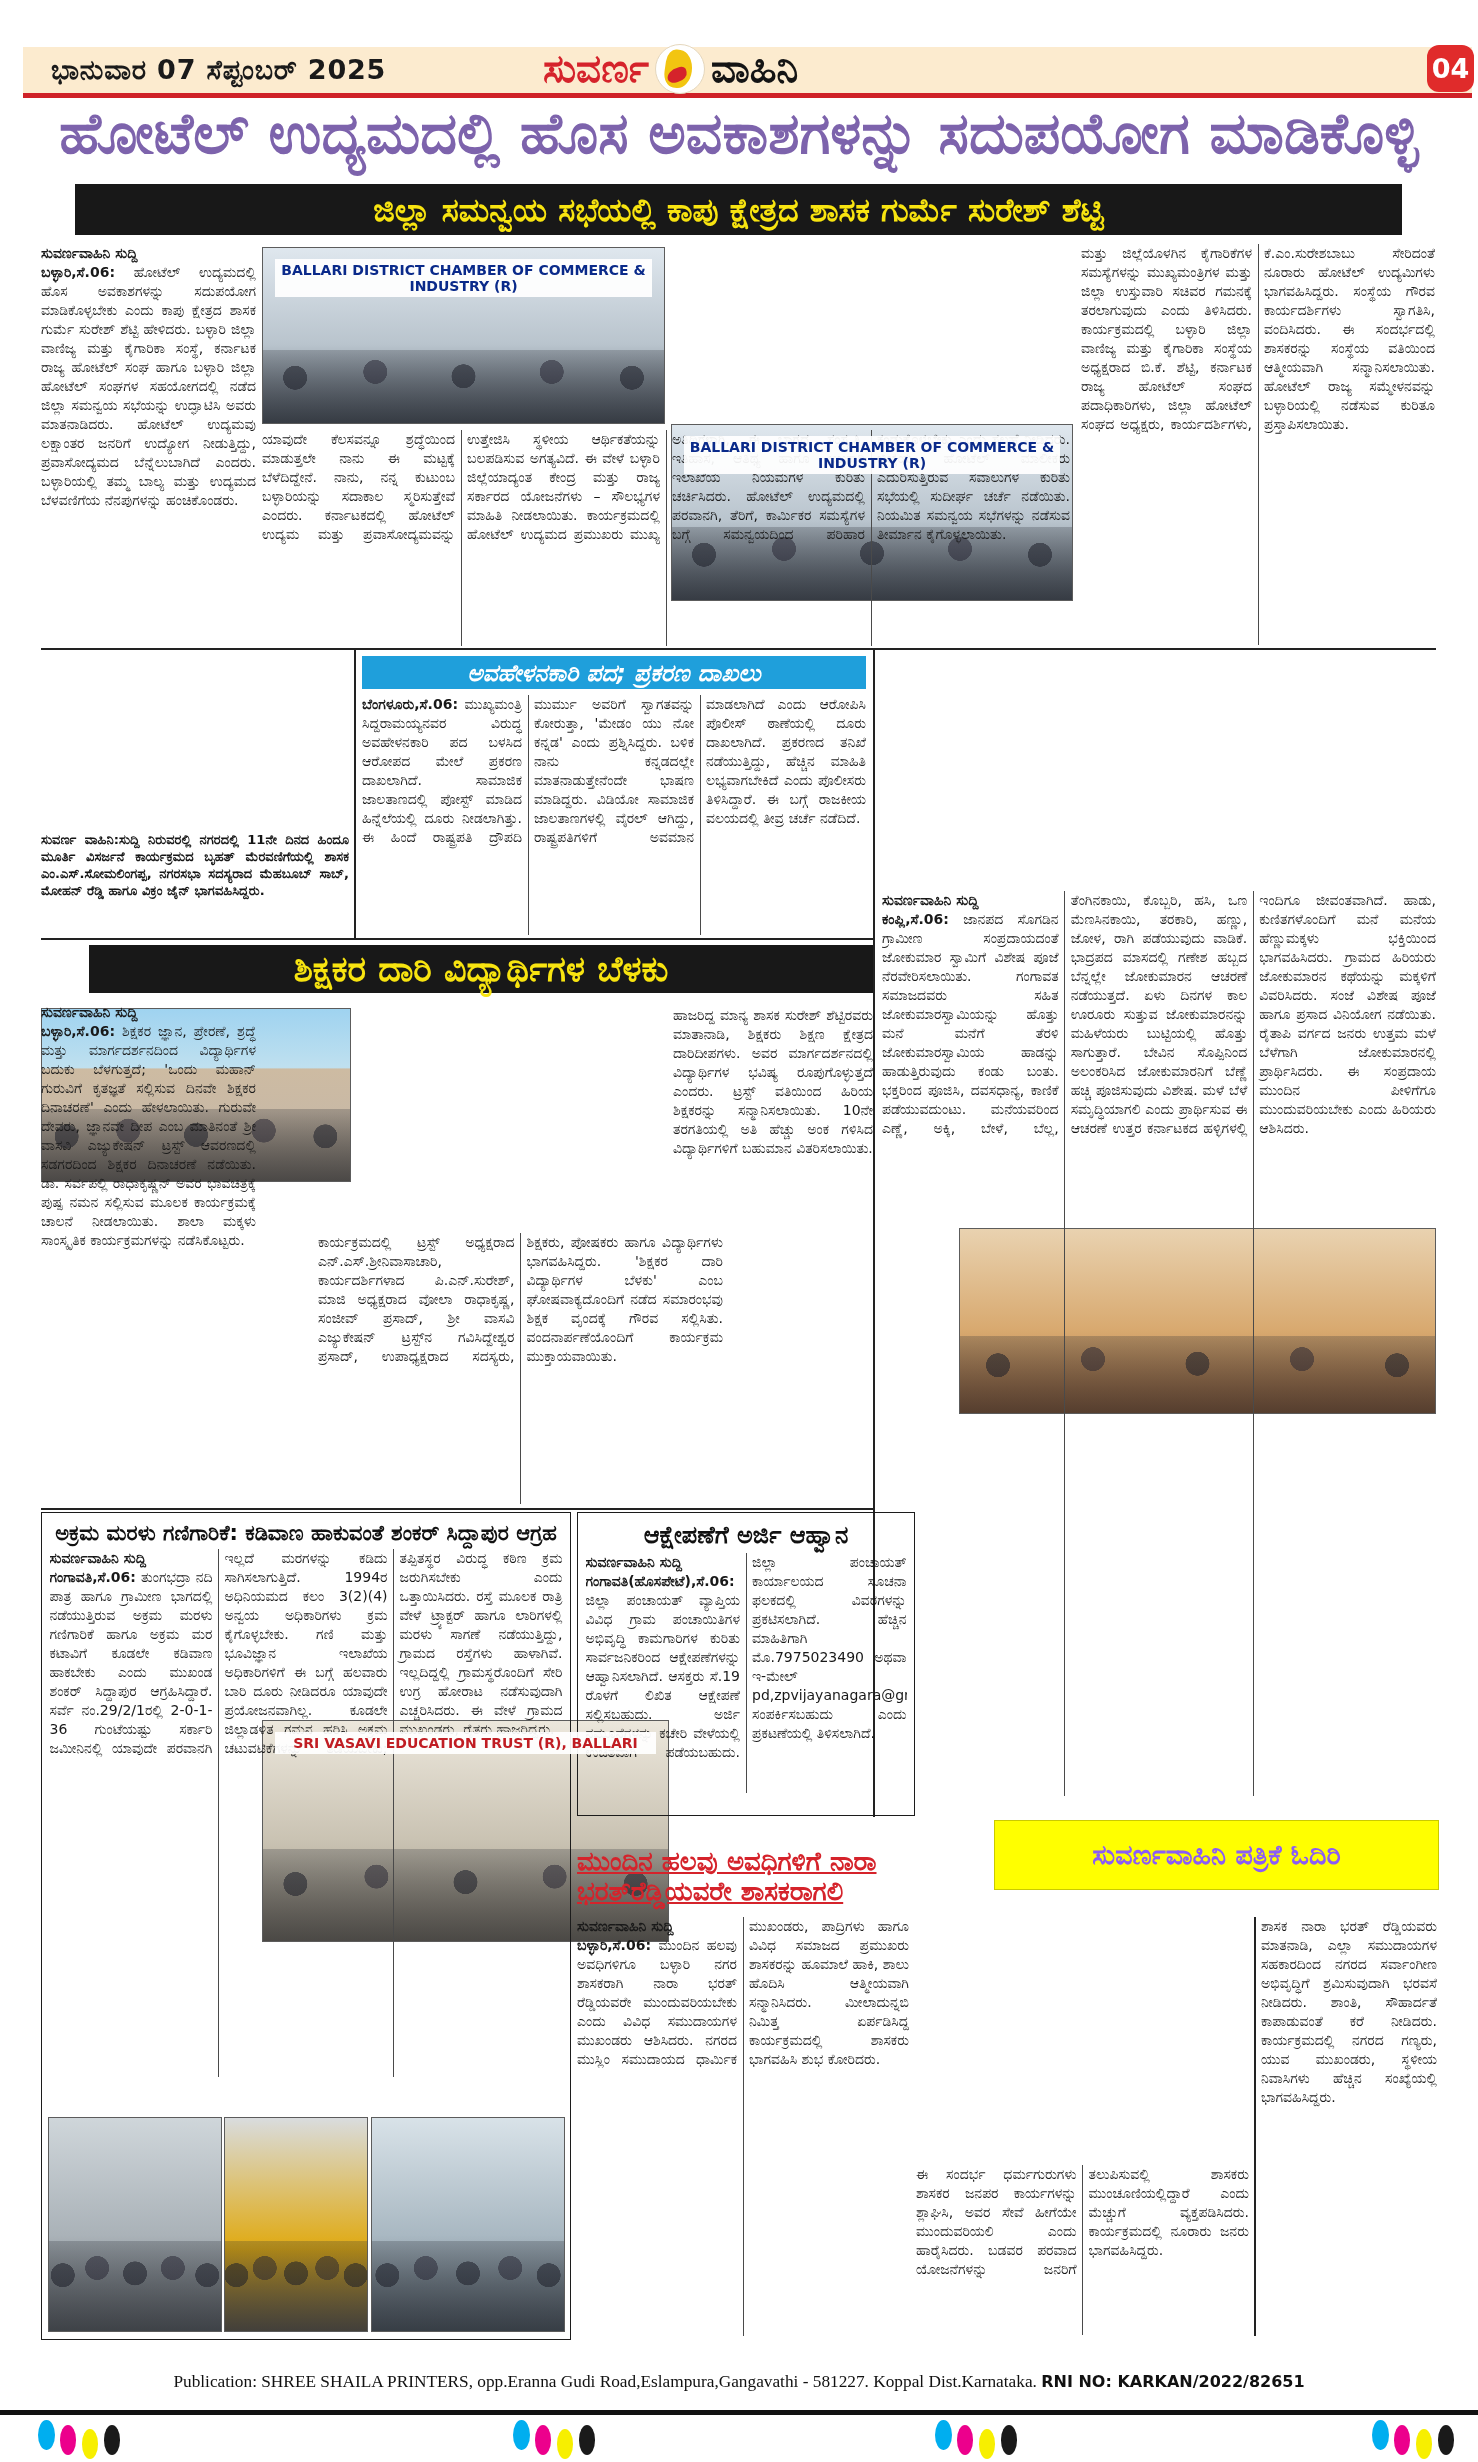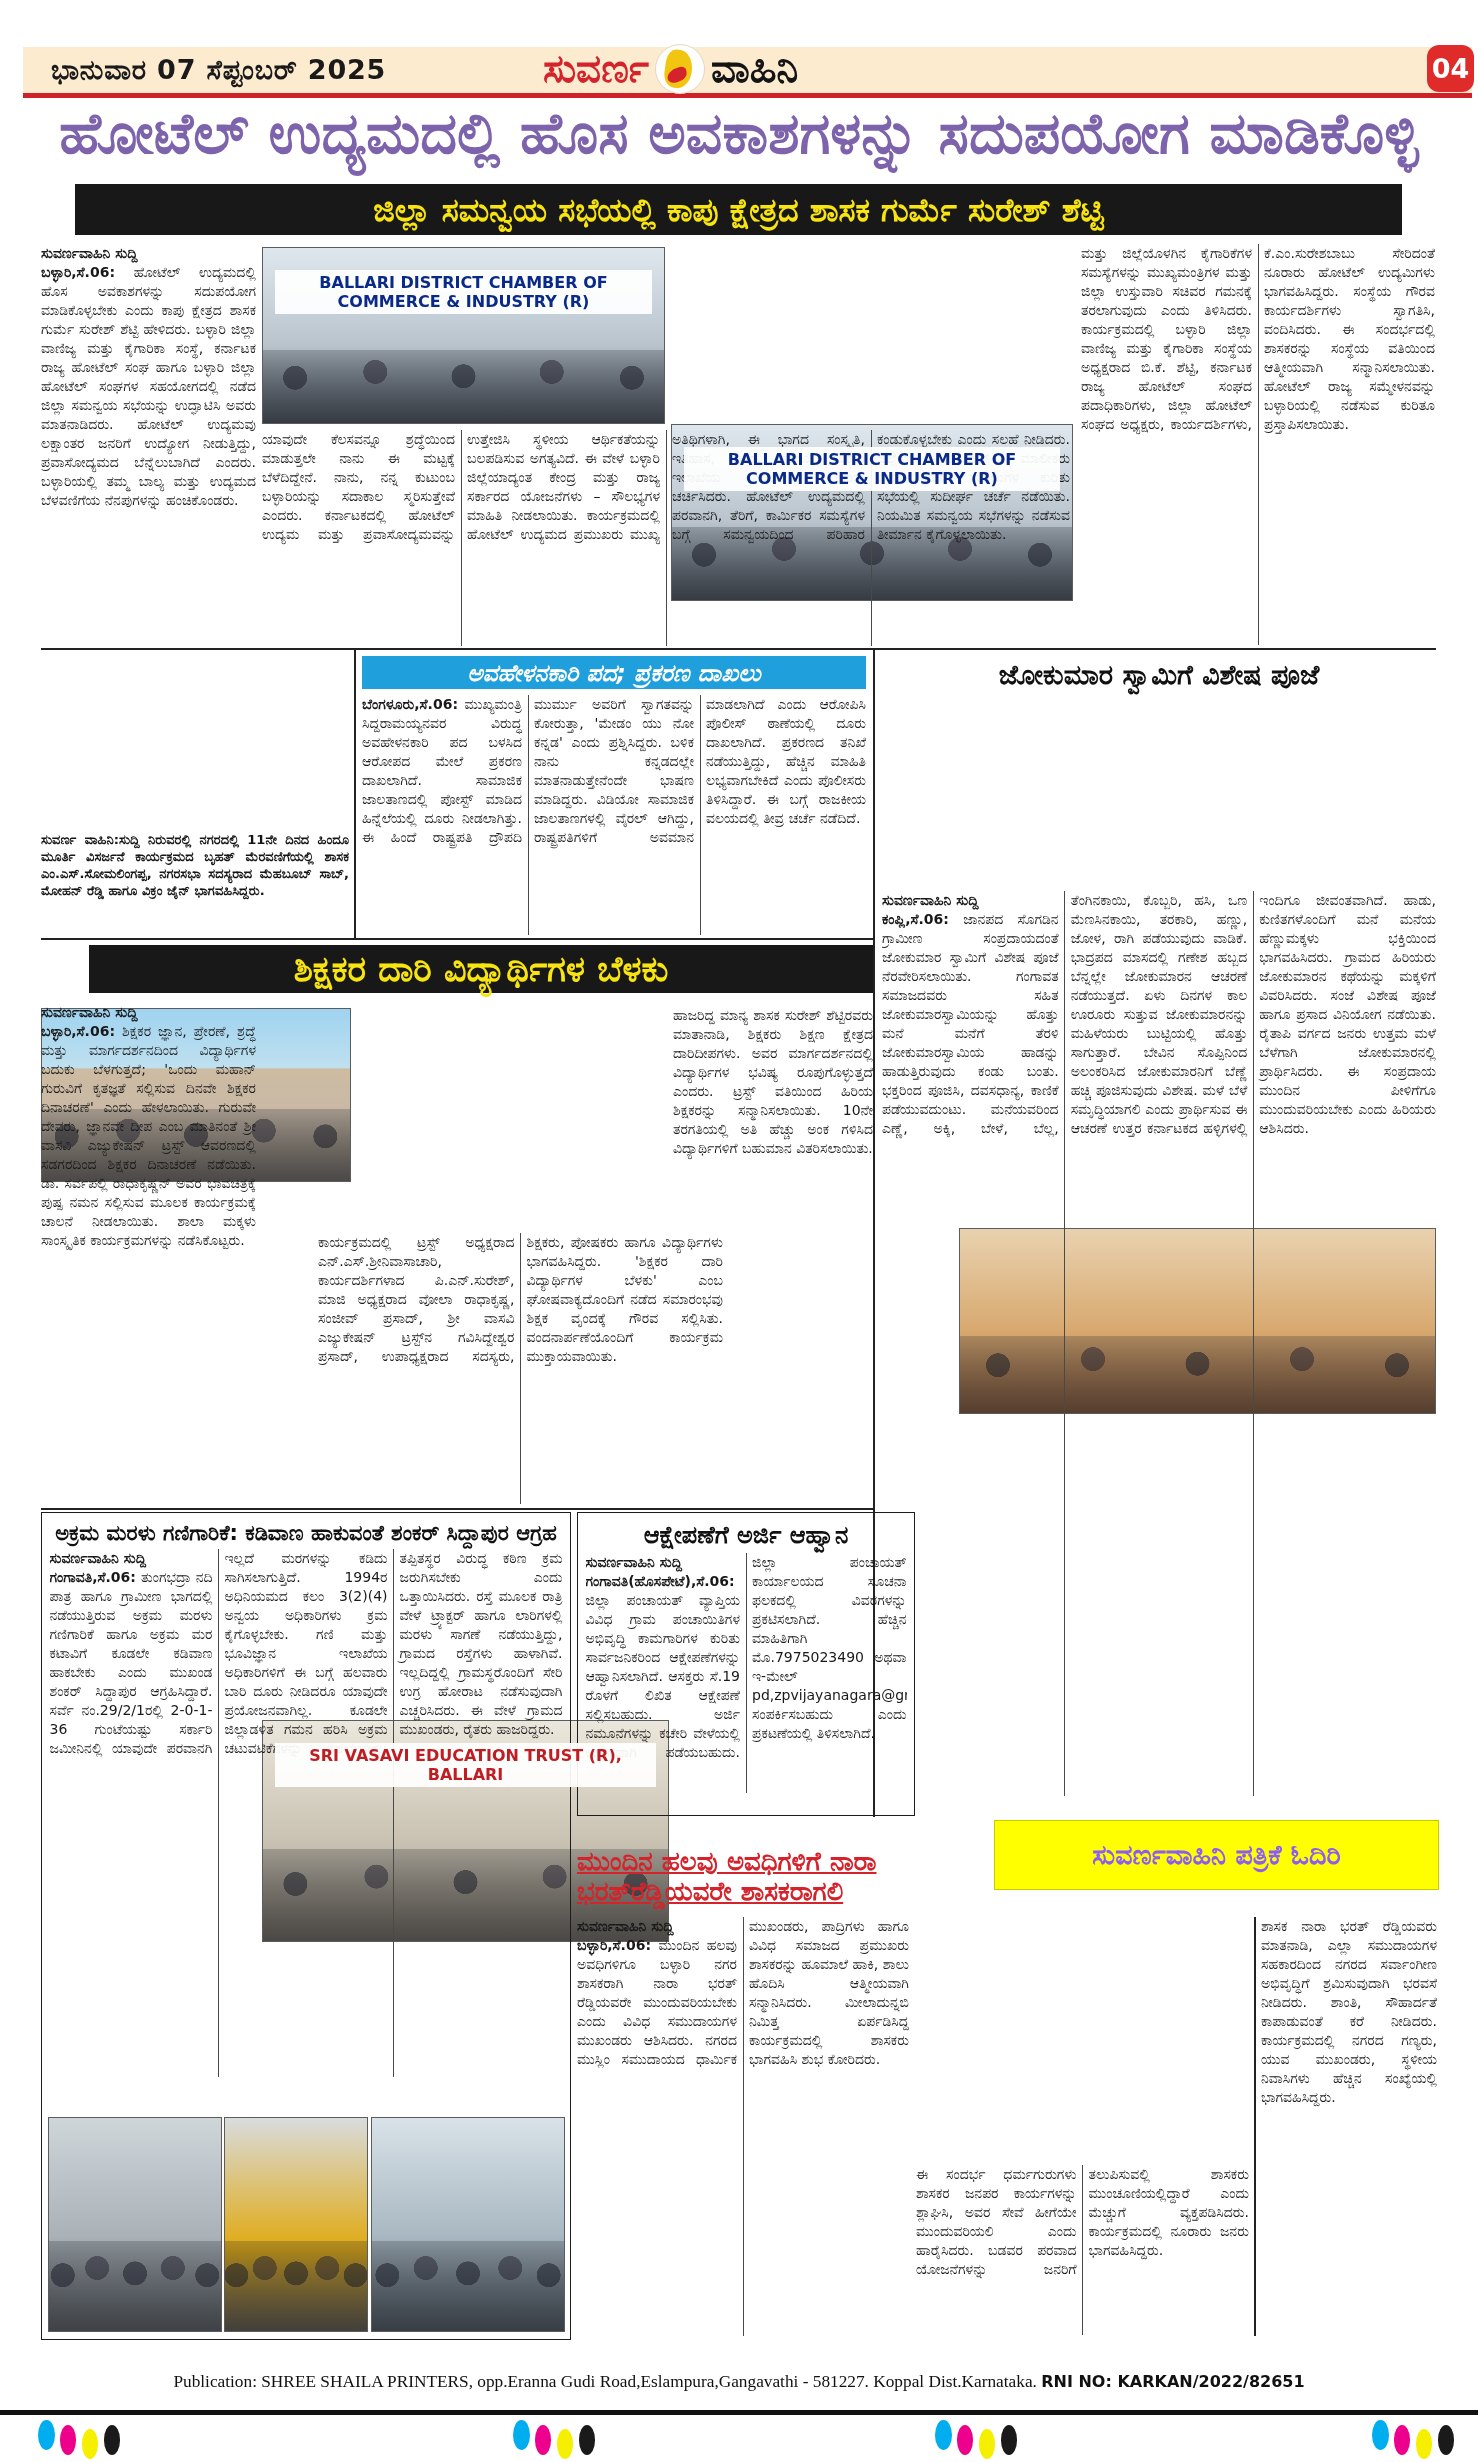--- a/index.html
+++ b/index.html
@@ -44,22 +44,22 @@
   
   .photo{position:relative;overflow:hidden;border:0.8px solid #5c5c5c;background:linear-gradient(#dfe7ee 0%,#b9c4cd 55%,#5b6570 100%);}
   .photo::after{content:"";position:absolute;left:0;right:0;bottom:0;height:42%;
       background:
         radial-gradient(circle 19.6px at 8% 38%,rgba(28,30,40,.55) 60%,transparent 62%),
         radial-gradient(circle 19.6px at 28% 30%,rgba(36,34,48,.5) 60%,transparent 62%),
         radial-gradient(circle 19.6px at 50% 36%,rgba(28,30,40,.55) 60%,transparent 62%),
         radial-gradient(circle 19.6px at 72% 30%,rgba(36,34,48,.5) 60%,transparent 62%),
         radial-gradient(circle 19.6px at 92% 38%,rgba(28,30,40,.55) 60%,transparent 62%),
         linear-gradient(rgba(40,44,52,.25),rgba(30,32,38,.6));}
-  .photo-banner{position:absolute;top:22px;left:3%;right:3%;background:rgba(255,255,255,.93);
-      color:#0a2a8a;font-weight:bold;text-align:center;font-size:16px;padding:3px 5px;z-index:2;}
+  .photo-banner{position:absolute;top:11px;left:3%;right:3%;background:rgba(255,255,255,.93);
+      color:#0a2a8a;font-weight:bold;text-align:center;font-size:14px;padding:3px 5px;z-index:2;}
   .photo-banner.redtxt{color:#c01d23;}
   .photo--street{background:linear-gradient(#9fd3f0 0%,#bfe0ef 34%,#cdbBA2 35%,#c9b9a5 60%,#8f8577 100%);}
   .photo--puja{background:linear-gradient(#e9d2b0 0%,#d8a96f 55%,#a96b3c 100%);}
   .photo--trust{background:linear-gradient(#ece7dc 0%,#c9c2b2 55%,#8e8573 100%);}
   .photo--truck{background:linear-gradient(#cfd6da 0%,#aab2b8 55%,#6f7579 100%);}
   .photo--digger{background:linear-gradient(#d9dcde 0%,#e0a90f 62%,#7a6f57 100%);}
   .photo--speaker{background:linear-gradient(#d8e2e8 0%,#a9b8c2 55%,#5d6a74 100%);}
   
   .vline{background:#222;width:1.5px;}
   .hline{background:#222;height:1.5px;}
@@ -124,21 +124,20 @@
 
   <div class="abs photo photo--street" style="left:41px;top:654px;width:308px;height:172px;"></div>
   <div class="abs caption" style="left:41px;top:832px;width:308px;height:103px;overflow:hidden;">ಸುವರ್ಣ ವಾಹಿನಿ:ಸುದ್ದಿ ನಿರುವರಲ್ಲಿ ನಗರದಲ್ಲಿ 11ನೇ ದಿನದ ಹಿಂದೂ ಮೂರ್ತಿ ವಿಸರ್ಜನೆ ಕಾರ್ಯಕ್ರಮದ ಬೃಹತ್ ಮೆರವಣಿಗೆಯಲ್ಲಿ ಶಾಸಕ ಎಂ.ಎಸ್.ಸೋಮಲಿಂಗಪ್ಪ, ನಗರಸಭಾ ಸದಸ್ಯರಾದ ಮೆಹಬೂಬ್ ಸಾಬ್, ಮೋಹನ್ ರೆಡ್ಡಿ ಹಾಗೂ ವಿಕ್ರಂ ಜೈನ್ ಭಾಗವಹಿಸಿದ್ದರು.</div>
 
   <div class="abs strip-blue" style="left:362px;top:656px;width:504px;height:33px;font-style:italic;">ಅವಹೇಳನಕಾರಿ ಪದ; ಪ್ರಕರಣ ದಾಖಲು</div>
   <div class="abs body-text cols-3" style="left:362px;top:695px;width:504px;height:240px;overflow:hidden;">
     <span class="place">ಬೆಂಗಳೂರು,ಸೆ.06:</span>
     <span>ಮುಖ್ಯಮಂತ್ರಿ ಸಿದ್ದರಾಮಯ್ಯನವರ ವಿರುದ್ಧ ಅವಹೇಳನಕಾರಿ ಪದ ಬಳಸಿದ ಆರೋಪದ ಮೇಲೆ ಪ್ರಕರಣ ದಾಖಲಾಗಿದೆ. ಸಾಮಾಜಿಕ ಜಾಲತಾಣದಲ್ಲಿ ಪೋಸ್ಟ್ ಮಾಡಿದ ಹಿನ್ನೆಲೆಯಲ್ಲಿ ದೂರು ನೀಡಲಾಗಿತ್ತು. ಈ ಹಿಂದೆ ರಾಷ್ಟ್ರಪತಿ ದ್ರೌಪದಿ ಮುರ್ಮು ಅವರಿಗೆ ಸ್ವಾಗತವನ್ನು ಕೋರುತ್ತಾ, 'ಮೇಡಂ ಯು ನೋ ಕನ್ನಡ' ಎಂದು ಪ್ರಶ್ನಿಸಿದ್ದರು. ಬಳಿಕ ನಾನು ಕನ್ನಡದಲ್ಲೇ ಮಾತನಾಡುತ್ತೇನೆಂದೇ ಭಾಷಣ ಮಾಡಿದ್ದರು. ವಿಡಿಯೋ ಸಾಮಾಜಿಕ ಜಾಲತಾಣಗಳಲ್ಲಿ ವೈರಲ್ ಆಗಿದ್ದು, ರಾಷ್ಟ್ರಪತಿಗಳಿಗೆ ಅವಮಾನ ಮಾಡಲಾಗಿದೆ ಎಂದು ಆರೋಪಿಸಿ ಪೊಲೀಸ್ ಠಾಣೆಯಲ್ಲಿ ದೂರು ದಾಖಲಾಗಿದೆ. ಪ್ರಕರಣದ ತನಿಖೆ ನಡೆಯುತ್ತಿದ್ದು, ಹೆಚ್ಚಿನ ಮಾಹಿತಿ ಲಭ್ಯವಾಗಬೇಕಿದೆ ಎಂದು ಪೊಲೀಸರು ತಿಳಿಸಿದ್ದಾರೆ. ಈ ಬಗ್ಗೆ ರಾಜಕೀಯ ವಲಯದಲ್ಲಿ ತೀವ್ರ ಚರ್ಚೆ ನಡೆದಿದೆ.</span>
   </div>
 
-  <div class="abs head-black" style="left:882px;top:659px;width:554px;font-size:27px;">ಜೋಕುಮಾರ ಸ್ವಾಮಿಗೆ ವಿಶೇಷ ಪೂಜೆ</div>
   <div class="abs photo photo--puja" style="left:959px;top:700px;width:475px;height:184px;"></div>
   <div class="abs body-text cols-3" style="left:882px;top:891px;width:554px;height:905px;overflow:hidden;">
     <span class="agency">ಸುವರ್ಣವಾಹಿನಿ ಸುದ್ದಿ</span>
     <span class="place">ಕಂಪ್ಲಿ,ಸೆ.06:</span>
     <span>ಜಾನಪದ ಸೊಗಡಿನ ಗ್ರಾಮೀಣ ಸಂಪ್ರದಾಯದಂತೆ ಜೋಕುಮಾರ ಸ್ವಾಮಿಗೆ ವಿಶೇಷ ಪೂಜೆ ನೆರವೇರಿಸಲಾಯಿತು. ಗಂಗಾವತ ಸಮಾಜದವರು ಸಹಿತ ಜೋಕುಮಾರಸ್ವಾಮಿಯನ್ನು ಹೊತ್ತು ಮನೆ ಮನೆಗೆ ತೆರಳಿ ಜೋಕುಮಾರಸ್ವಾಮಿಯ ಹಾಡನ್ನು ಹಾಡುತ್ತಿರುವುದು ಕಂಡು ಬಂತು. ಭಕ್ತರಿಂದ ಪೂಜಿಸಿ, ದವಸಧಾನ್ಯ, ಕಾಣಿಕೆ ಪಡೆಯುವದುಂಟು. ಮನೆಯವರಿಂದ ಎಣ್ಣೆ, ಅಕ್ಕಿ, ಬೇಳೆ, ಬೆಲ್ಲ, ತೆಂಗಿನಕಾಯಿ, ಕೊಬ್ಬರಿ, ಹಸಿ, ಒಣ ಮೆಣಸಿನಕಾಯಿ, ತರಕಾರಿ, ಹಣ್ಣು, ಜೋಳ, ರಾಗಿ ಪಡೆಯುವುದು ವಾಡಿಕೆ. ಭಾದ್ರಪದ ಮಾಸದಲ್ಲಿ ಗಣೇಶ ಹಬ್ಬದ ಬೆನ್ನಲ್ಲೇ ಜೋಕುಮಾರನ ಆಚರಣೆ ನಡೆಯುತ್ತದೆ. ಏಳು ದಿನಗಳ ಕಾಲ ಊರೂರು ಸುತ್ತುವ ಜೋಕುಮಾರನನ್ನು ಮಹಿಳೆಯರು ಬುಟ್ಟಿಯಲ್ಲಿ ಹೊತ್ತು ಸಾಗುತ್ತಾರೆ. ಬೇವಿನ ಸೊಪ್ಪಿನಿಂದ ಅಲಂಕರಿಸಿದ ಜೋಕುಮಾರನಿಗೆ ಬೆಣ್ಣೆ ಹಚ್ಚಿ ಪೂಜಿಸುವುದು ವಿಶೇಷ. ಮಳೆ ಬೆಳೆ ಸಮೃದ್ಧಿಯಾಗಲಿ ಎಂದು ಪ್ರಾರ್ಥಿಸುವ ಈ ಆಚರಣೆ ಉತ್ತರ ಕರ್ನಾಟಕದ ಹಳ್ಳಿಗಳಲ್ಲಿ ಇಂದಿಗೂ ಜೀವಂತವಾಗಿದೆ. ಹಾಡು, ಕುಣಿತಗಳೊಂದಿಗೆ ಮನೆ ಮನೆಯ ಹೆಣ್ಣುಮಕ್ಕಳು ಭಕ್ತಿಯಿಂದ ಭಾಗವಹಿಸಿದರು. ಗ್ರಾಮದ ಹಿರಿಯರು ಜೋಕುಮಾರನ ಕಥೆಯನ್ನು ಮಕ್ಕಳಿಗೆ ವಿವರಿಸಿದರು. ಸಂಜೆ ವಿಶೇಷ ಪೂಜೆ ಹಾಗೂ ಪ್ರಸಾದ ವಿನಿಯೋಗ ನಡೆಯಿತು. ರೈತಾಪಿ ವರ್ಗದ ಜನರು ಉತ್ತಮ ಮಳೆ ಬೆಳೆಗಾಗಿ ಜೋಕುಮಾರನಲ್ಲಿ ಪ್ರಾರ್ಥಿಸಿದರು. ಈ ಸಂಪ್ರದಾಯ ಮುಂದಿನ ಪೀಳಿಗೆಗೂ ಮುಂದುವರಿಯಬೇಕು ಎಂದು ಹಿರಿಯರು ಆಶಿಸಿದರು.</span>
   </div>
 
   <div class="abs bar-black" style="left:89px;top:945px;width:784px;height:48px;">ಶಿಕ್ಷಕರ ದಾರಿ ವಿದ್ಯಾರ್ಥಿಗಳ ಬೆಳಕು</div>
   <div class="abs body-text" style="left:41px;top:1003px;width:215px;height:502px;overflow:hidden;">
     <span class="agency">ಸುವರ್ಣವಾಹಿನಿ ಸುದ್ದಿ</span>

